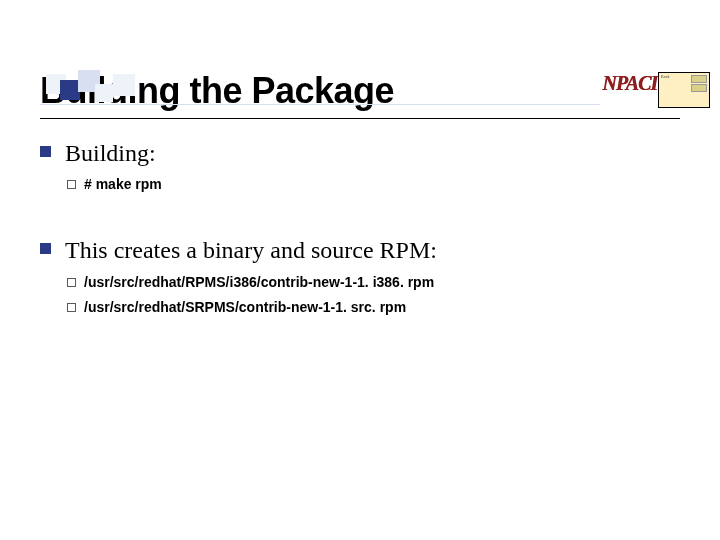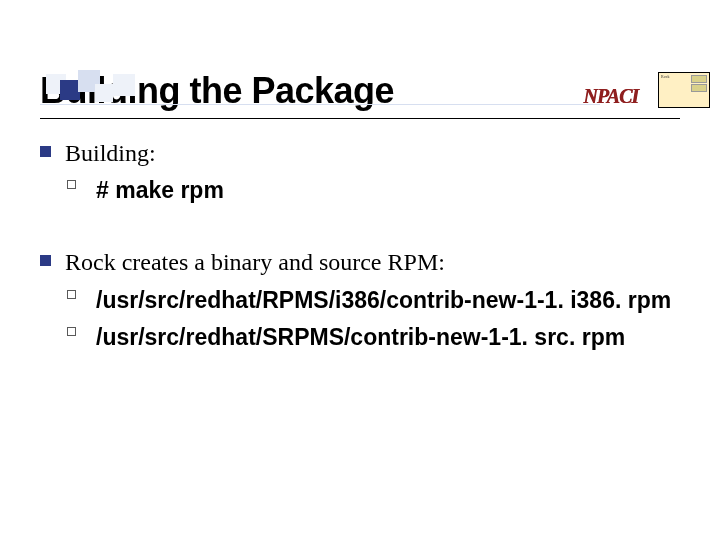--- a/index.html
+++ b/index.html
@@ -32,22 +32,22 @@
     position: absolute;
     background: #d7dff0;
   }
   .sq.dark { background: #2b3a85; }
   .sq.faint { background: #eef2f9; }
 
   .brand-box {
     position: absolute;
     top: 2px; right: 10px;
     display: flex;
-    align-items: flex-end;
-    gap: 20px;
+    align-items: flex-start;
+    gap: 1px;
   }
   .npaci {
     font-family: Georgia, "Times New Roman", serif;
     font-style: italic;
     font-weight: 700;
     font-size: 20px;
     color: #8f1f1f;
     letter-spacing: -1px;
     text-shadow: 0.5px 0 0 #8f1f1f;
   }
@@ -101,26 +101,26 @@
   .lvl1 .bullet-sq {
     width: 11px; height: 11px; background: #2b3a85;
     margin-top: 9px;
     flex: 0 0 auto;
   }
   .lvl1 .txt { flex: 1 1 auto; }
 
   .lvl2 {
     display: flex;
     align-items: flex-start;
-    gap: 20px;
+    gap: 8px;
     margin: 6px 0 0 0;
     padding-left: 2px;
     font-family: Arial, Helvetica, sans-serif;
     font-weight: 700;
-    font-size: 23px;
+    font-size: 14px;
   }
   .lvl2 .bullet-osq {
     width: 9px; height: 9px;
     box-sizing: border-box;
     border: 1.5px solid #595959;
     margin-top: 5px;
     flex: 0 0 auto;
   }
   .lvl2 .txt2 { flex: 1 1 auto; }
   .lvl2-wrap { padding-left: 0; }
@@ -168,21 +168,21 @@
           </div>
         </div>
       </div>
     </div>
 
     <div class="spacer-between-points"></div>
 
     <div class="lvl1">
       <div class="bullet-sq"></div>
       <div class="txt">
-        <span>Rock creates a binary and source RPM:</span>
+        <span>This creates a binary and source RPM:</span>
         <div class="lvl2-wrap">
           <div class="lvl2">
             <div class="bullet-osq"></div>
             <div class="txt2">/usr/src/redhat/RPMS/i386/contrib-new-1-1. i386. rpm</div>
           </div>
           <div class="lvl2">
             <div class="bullet-osq"></div>
             <div class="txt2">/usr/src/redhat/SRPMS/contrib-new-1-1. src. rpm</div>
           </div>
         </div>

